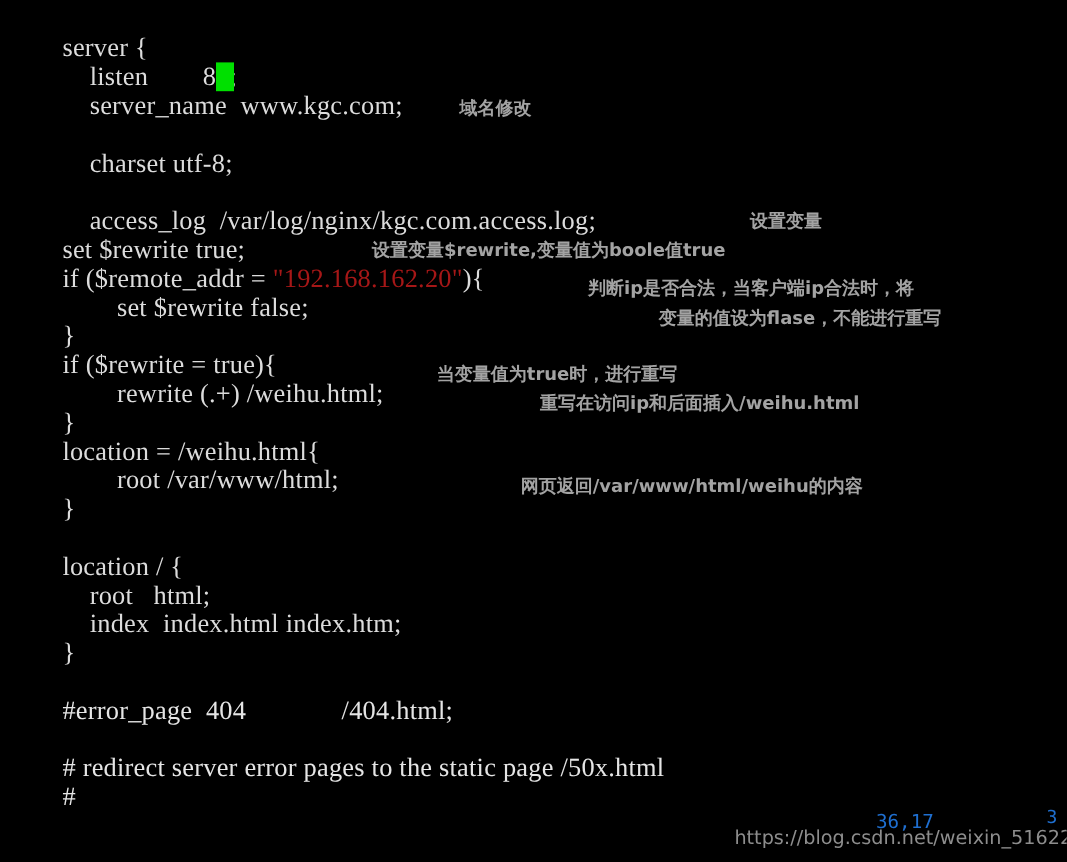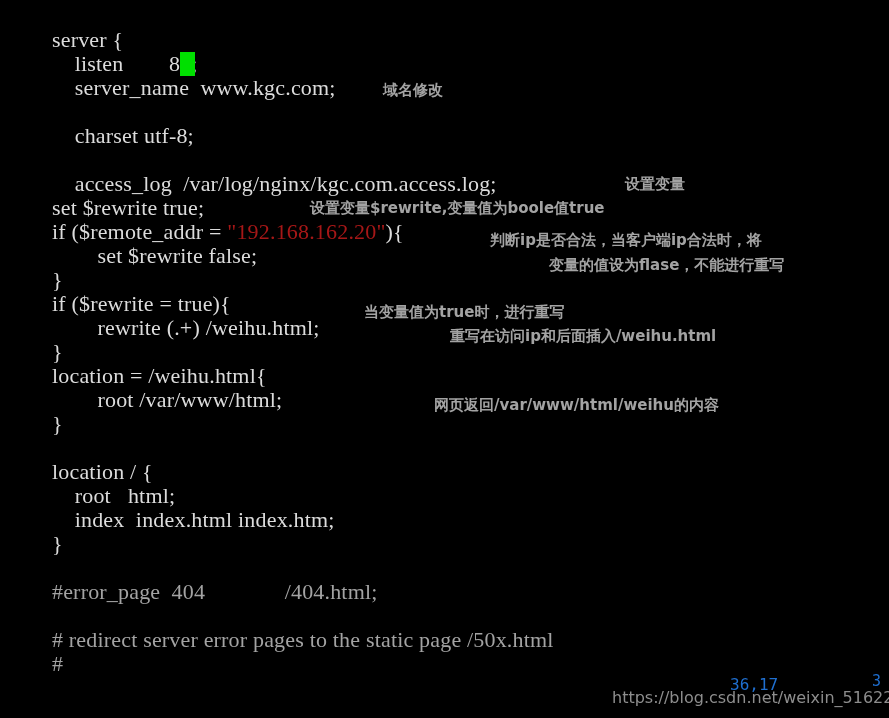--- a/index.html
+++ b/index.html
@@ -26,21 +26,21 @@
     font-family: Liberation Serif, serif;
     font-size: 22px;
     line-height: 24px;
     letter-spacing: 0.18px;
     color: #d4d4d4;
     white-space: pre;
   }
   .ln { height: 24px; white-space: pre; }
   .c-default { color: #dcdcdc; }
   .c-string  { color: #a61717; }
-  .c-comment { color: #a3a3a3; }
+  .c-comment { color: #e5e5e5; }
 
   
   .cursor {
     position: absolute;
     left: 180px;
     top: 52px;
     width: 15px;
     height: 24px;
     background: #00e000;
   }

